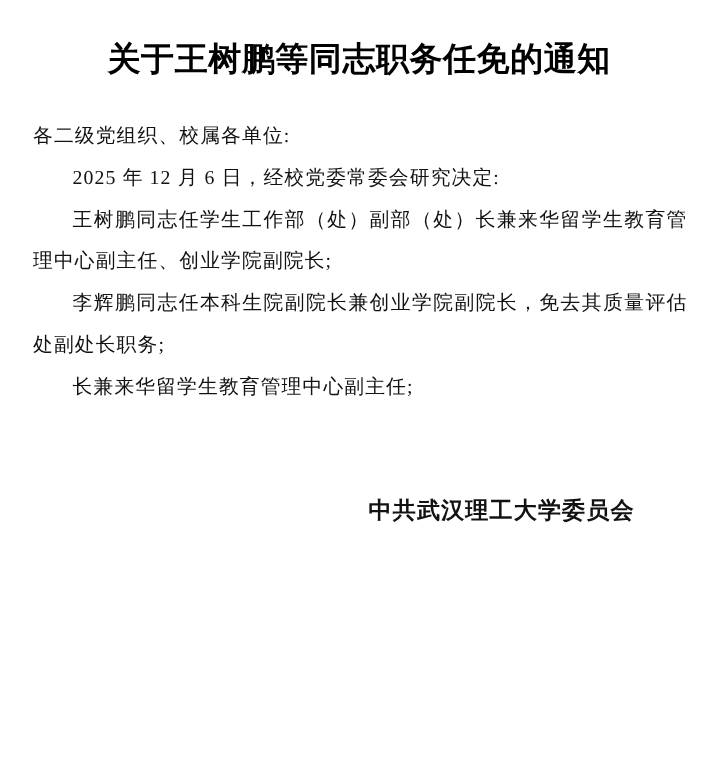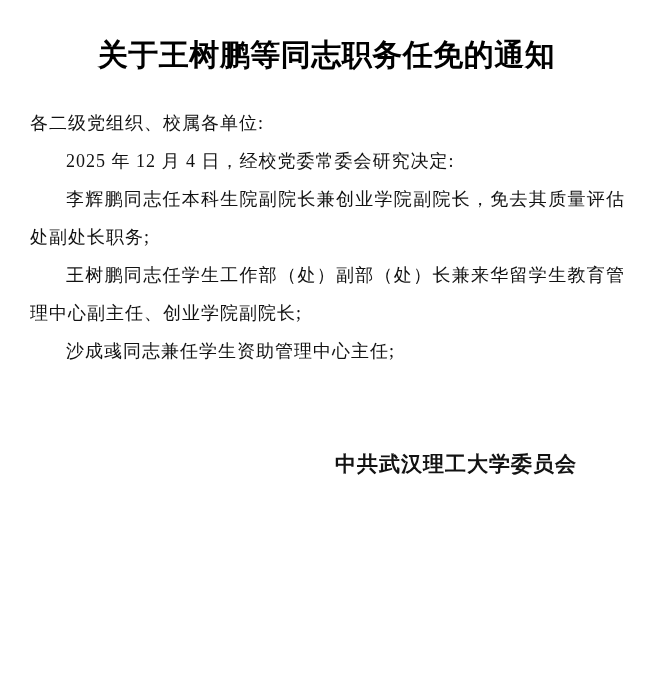--- a/index.html
+++ b/index.html
@@ -54,28 +54,28 @@
 <body>
 
 <div class="page">
 
   <h1 class="doc-title">关于王树鹏等同志职务任免的通知</h1>
 
   <div class="doc-body">
 
     <p class="salutation">各二级党组织、校属各单位:</p>
 
-    <p class="para">2025 年 12 月 4 日，经校党委常委会研究决定:</p>
+    <p class="para">2025 年 12 月 6 日，经校党委常委会研究决定:</p>
+
+    <p class="para">王树鹏同志任学生工作部（处）副部（处）长兼来华留学生教育管理中心副主任、创业学院副院长;</p>
 
     <p class="para">李辉鹏同志任本科生院副院长兼创业学院副院长，免去其质量评估处副处长职务;</p>
 
-    <p class="para">王树鹏同志任学生工作部（处）副部（处）长兼来华留学生教育管理中心副主任、创业学院副院长;</p>
 
-
-    <p class="para">沙成彧同志兼任学生资助管理中心主任;</p>
+    <p class="para">长兼来华留学生教育管理中心副主任;</p>
 
 
   </div>
 
   <div class="sign-wrap">
     <div class="sign-block">
       <span class="sign-line">中共武汉理工大学委员会</span>
     </div>
   </div>
 

